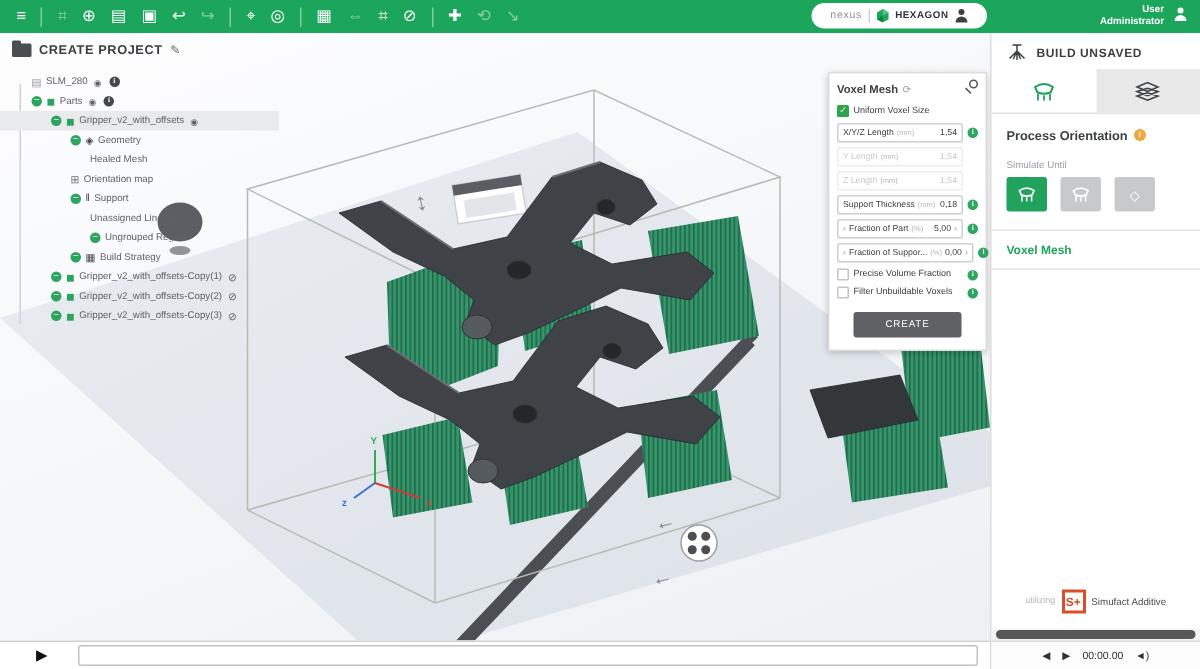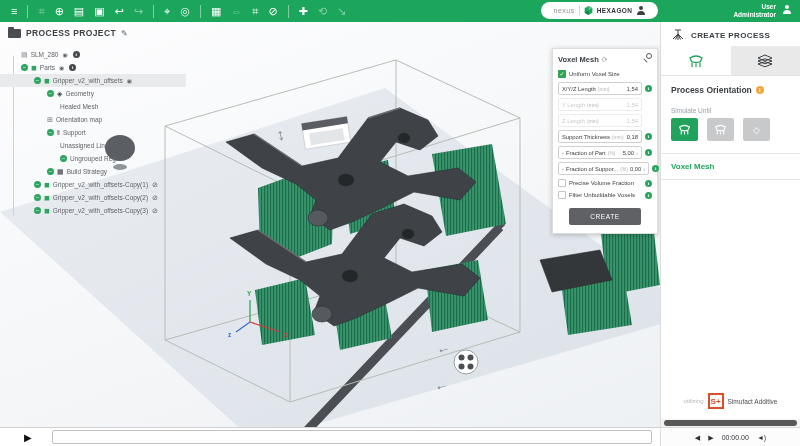--- a/index.html
+++ b/index.html
@@ -253,21 +253,21 @@
             <circle cx="470.5" cy="335.5" r="3"></circle>
           <circle cx="461.5" cy="344.5" r="3"></circle>
             <circle cx="470.5" cy="344.5" r="3"></circle>
           <circle cx="466" cy="340" r="2" fill="#ffffff"></circle>
         </g>
       </g>
     </svg>
 
     <div class="project-header">
       <span class="folder-icon"></span>
-      <span class="project-title">PROCESS PROJECT</span>
+      <span class="project-title">CREATE PROJECT</span>
       <span class="pencil-icon">✎</span>
     </div>
 
     <div class="tree">
         <div class="tree-row" style="padding-left: 21px;">
           <span class="ti ti-machine">▤</span>
           <span class="t-label">SLM_280</span>
           <span class="t-eye">◉</span>
           <span class="t-info">i</span>
         </div>
@@ -411,21 +411,21 @@
         </div>
       </div>
     <button class="create-btn">CREATE</button>
   </div>
 
   <div class="right-panel">
     <div class="rp-header">
       <svg class="laser-icon" width="14" height="12" viewBox="0 0 14 12">
         <path d="M4,1 h6 M7,1 v4 M7,5 L2,10 M7,5 L12,10 M7,5 L4.5,10.5 M7,5 L9.5,10.5 M7,5 v6" stroke="#3c4043" stroke-width="1" fill="none"></path>
       </svg>
-      <span class="rp-title">CREATE PROCESS</span>
+      <span class="rp-title">BUILD UNSAVED</span>
     </div>
     <div class="rp-tabs">
       <div class="rp-tab">
         <svg width="18" height="16" viewBox="0 0 18 16">
           <path d="M3,5 Q9,1 15,5 L13.5,8.5 Q9,10.5 4.5,8.5 Z" fill="none" stroke="#21a35d" stroke-width="1.3"></path>
           <path d="M5,9.5 V14 M9,10.5 V14 M13,9.5 V14" stroke="#21a35d" stroke-width="1.2"></path>
         </svg>
       </div>
       <div class="rp-tab inactive">
         <svg width="18" height="14" viewBox="0 0 18 14">

